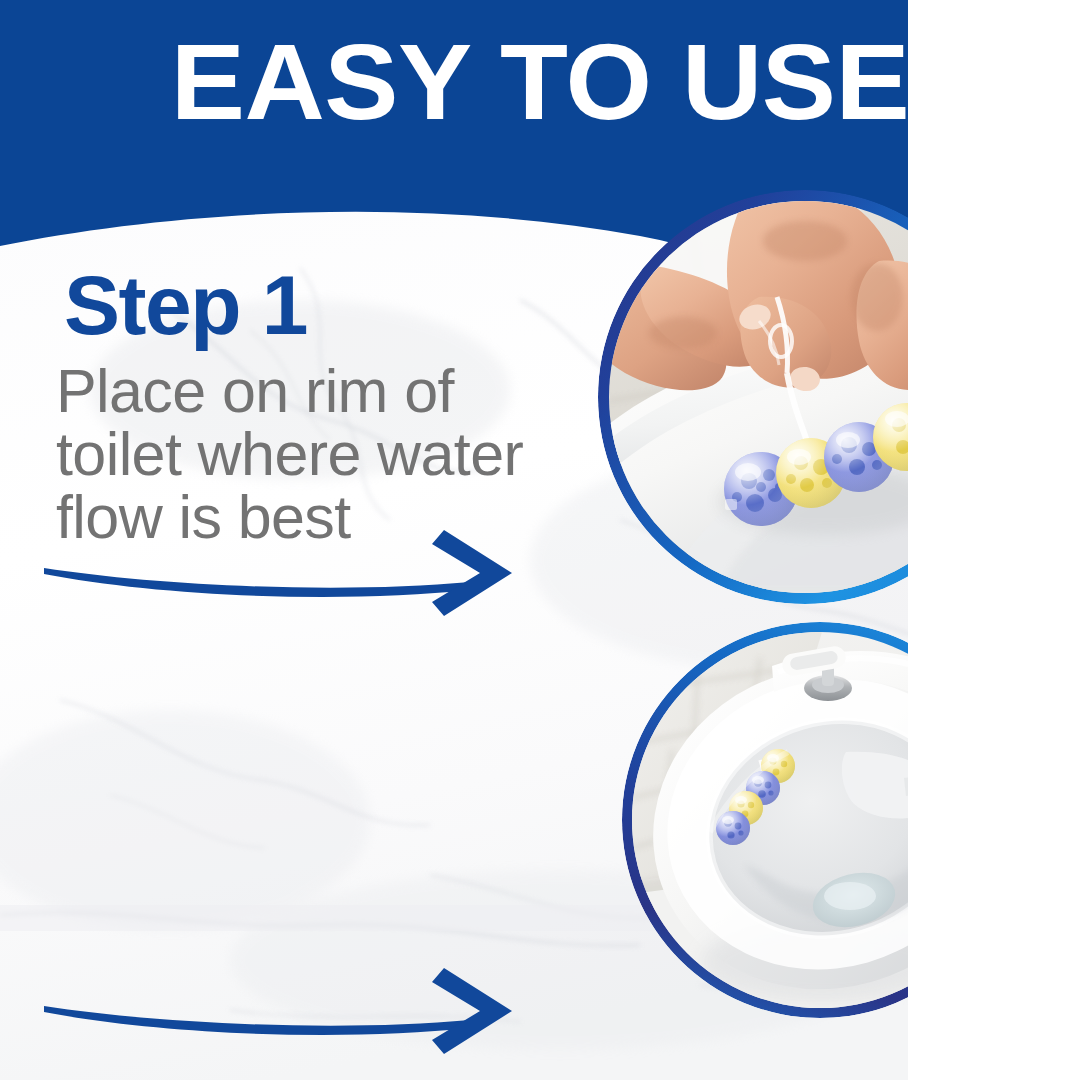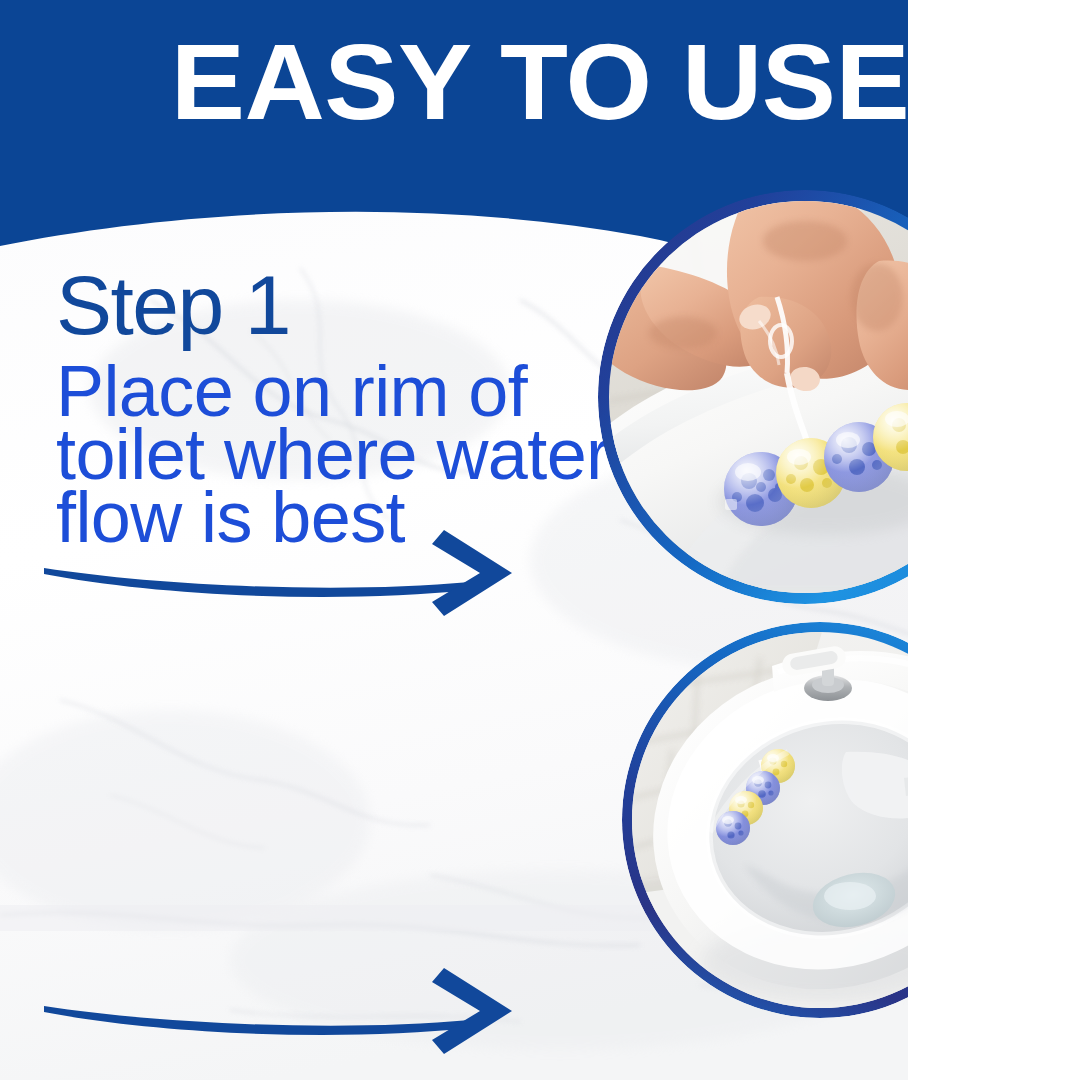--- a/index.html
+++ b/index.html
@@ -29,28 +29,29 @@
     letter-spacing:-0.5px;
     transform:scaleX(1.03);
     transform-origin:50% 50%;
     white-space:nowrap;
   }
 
   
   .step-block { position:absolute; }
   .step-title {
     color:#11489B;
-    font-weight:normal;
+    font-weight:bold;
     font-size:84px;
     line-height:86px;
     letter-spacing:-1.5px;
+    margin-left:8px;
   }
   .step-body {
-    color:#1d4ed8;
-    font-size:72px;
+    color:#737373;
+    font-size:61px;
     line-height:63px;
     font-weight:400;
     letter-spacing:-0.6px;
     margin-top:12px;
     white-space:pre-line;
   }
   #step1 { left:56px; top:262px; }
   #step2 { left:56px; top:712px; }
 
   

